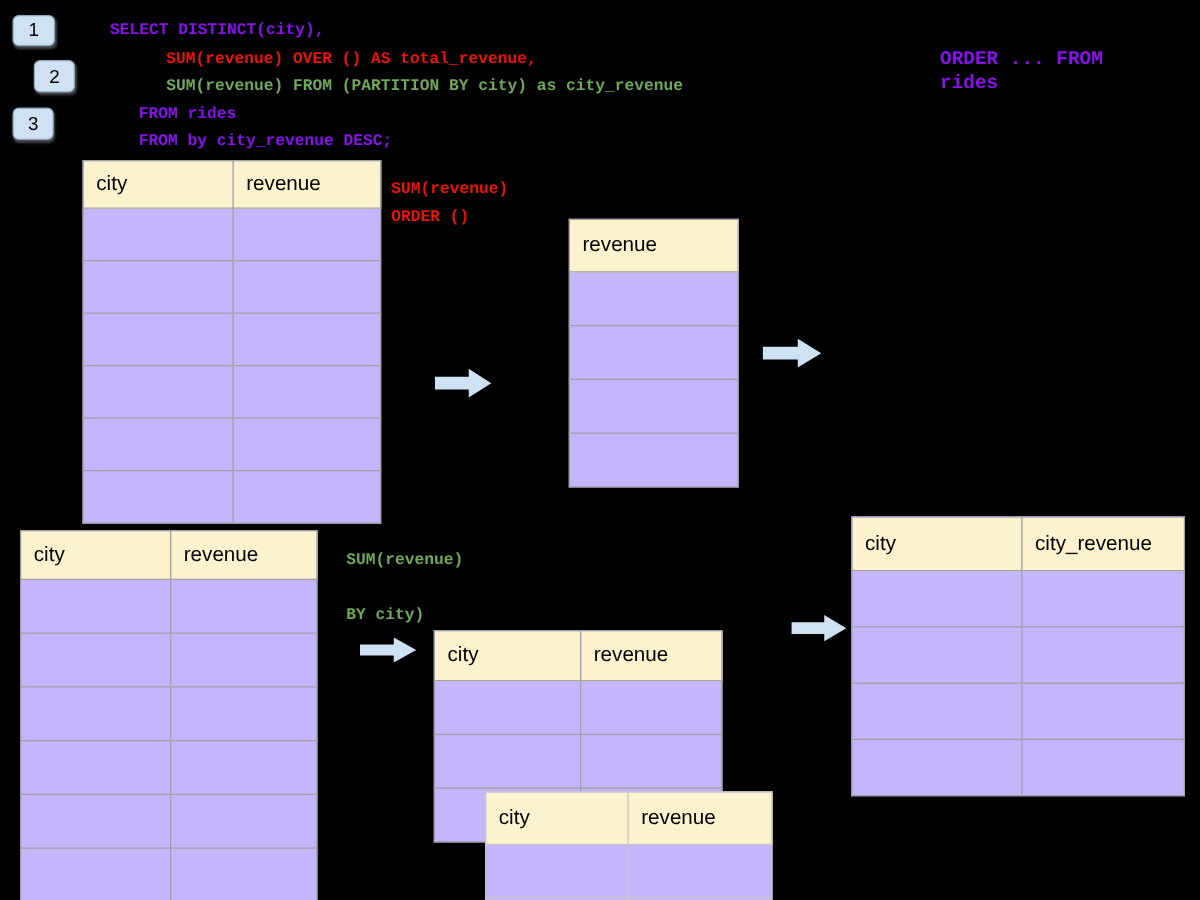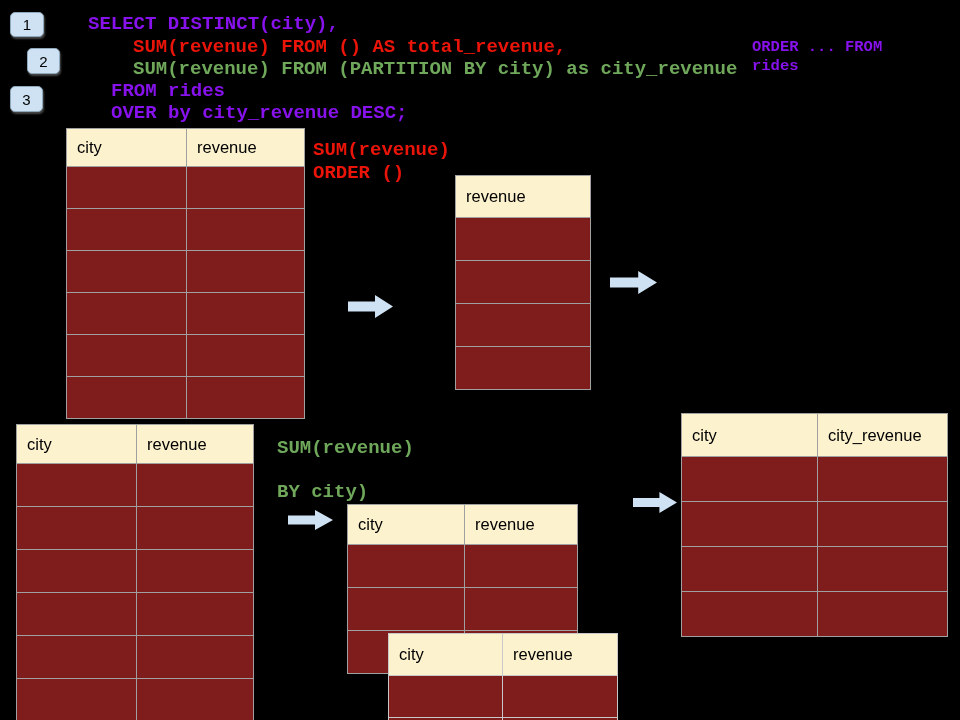--- a/index.html
+++ b/index.html
@@ -5,38 +5,38 @@
   html,body{margin:0;padding:0;}
   body{
     width:960px;height:720px;position:relative;overflow:hidden;
     background:#000;
     font-family:"Liberation Sans",sans-serif;
   }
   
   .code{
     position:absolute;white-space:pre;
     font-family:"Liberation Mono","DejaVu Sans Mono",monospace;
-    font-weight:bold;font-size:19px;line-height:22px;
+    font-weight:bold;font-size:13px;line-height:22px;
   }
   .code.small{font-size:15.5px;line-height:20px;}
   .purple{color:var(--purple);}
   .red{color:var(--red);}
   .green{color:var(--green);}
   
   .badge{
     position:absolute;display:flex;align-items:center;justify-content:center;
     background:var(--badge-bg);color:#000;
     border:1px solid #8fa8bc;border-radius:5px;
     box-shadow:1px 2px 2px rgba(130,130,130,.55);
     font-size:15px;
   }
   
   .dtable{
     position:absolute;border-collapse:collapse;table-layout:fixed;
-    background:#7f1d1d;
+    background:#c4b5fd;
   }
   .dtable th{
     background:var(--header-bg);color:#000;
     font-family:"Liberation Sans",sans-serif;font-weight:normal;
     font-size:16.5px;text-align:left;padding:0 0 0 10px;
     border:1px solid var(--tborder);
   }
   .dtable td{border:1px solid var(--tborder);}
   .t1 th{height:37px;} .t1 td{height:39px;}
   .t2 th{height:41px;} .t2 td{height:40px;}
@@ -52,24 +52,24 @@
   }
 </style>
 </head>
 <body>
 
 <div class="badge" style="left:10px;top:12px;width:32px;height:23px;">1</div>
 <div class="badge" style="left:27px;top:48px;width:31px;height:24px;">2</div>
 <div class="badge" style="left:10px;top:86px;width:31px;height:24px;">3</div>
 
 <div class="code purple" style="left:88px;top:13px;">SELECT DISTINCT(city),</div>
-<div class="code red" style="left:133px;top:36px;">SUM(revenue) FROM () AS total_revenue,</div>
+<div class="code red" style="left:133px;top:36px;">SUM(revenue) OVER () AS total_revenue,</div>
 <div class="code green" style="left:133px;top:58px;">SUM(revenue) FROM (PARTITION BY city) as city_revenue</div>
 <div class="code purple" style="left:111px;top:80px;text-align:right;">FROM rides</div>
-<div class="code purple" style="left:111px;top:102px;">OVER by city_revenue DESC;</div>
+<div class="code purple" style="left:111px;top:102px;">FROM by city_revenue DESC;</div>
 
 <div class="code small purple" style="left:752px;top:37px;">ORDER ... FROM</div>
 <div class="code small purple" style="left:752px;top:56px;">rides</div>
 
 <div class="code red" style="left:313px;top:139px;line-height:23px;"><span>SUM(revenue)</span><br><span>ORDER ()</span></div>
 
 <div class="code green" style="left:277px;top:437px;line-height:22px;"><span>SUM(revenue)</span><br><br><span>BY city)</span></div>
 
 <table class="dtable t1" style="left:66px;top:128px;">
   <colgroup>

